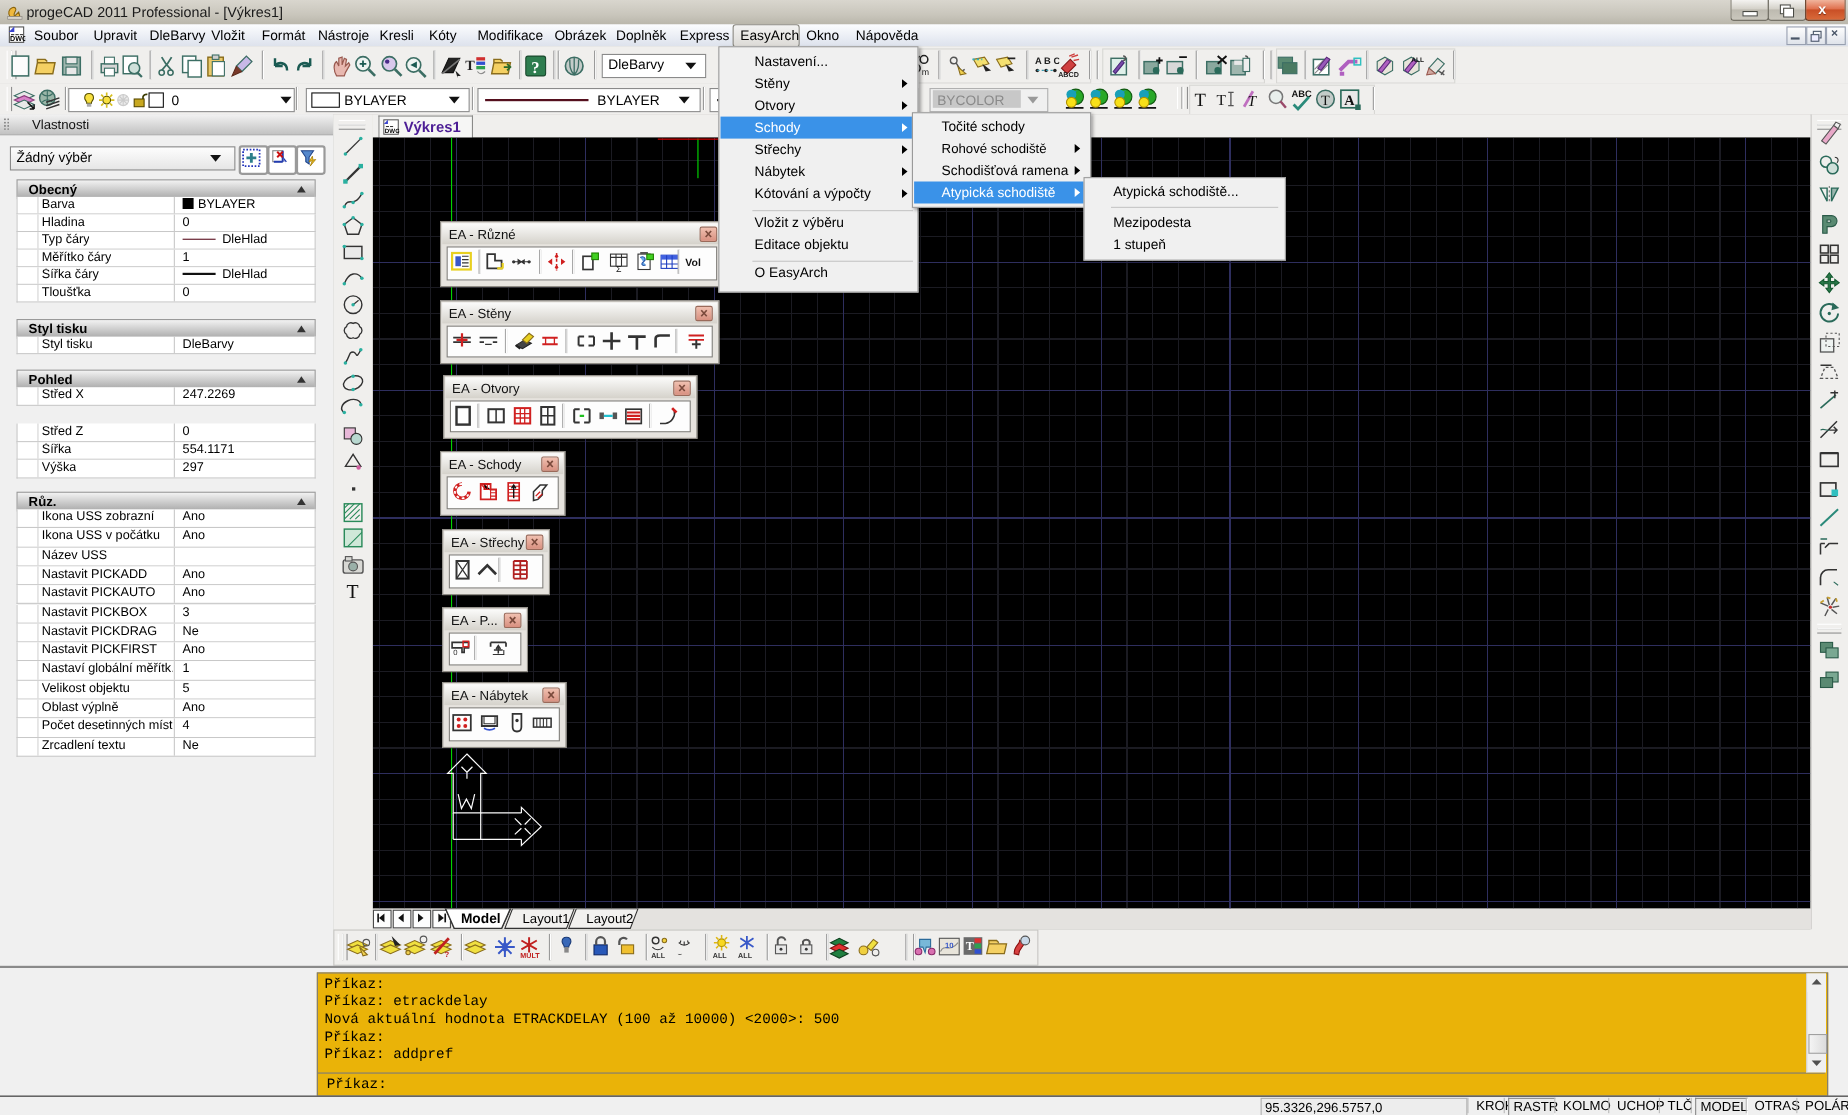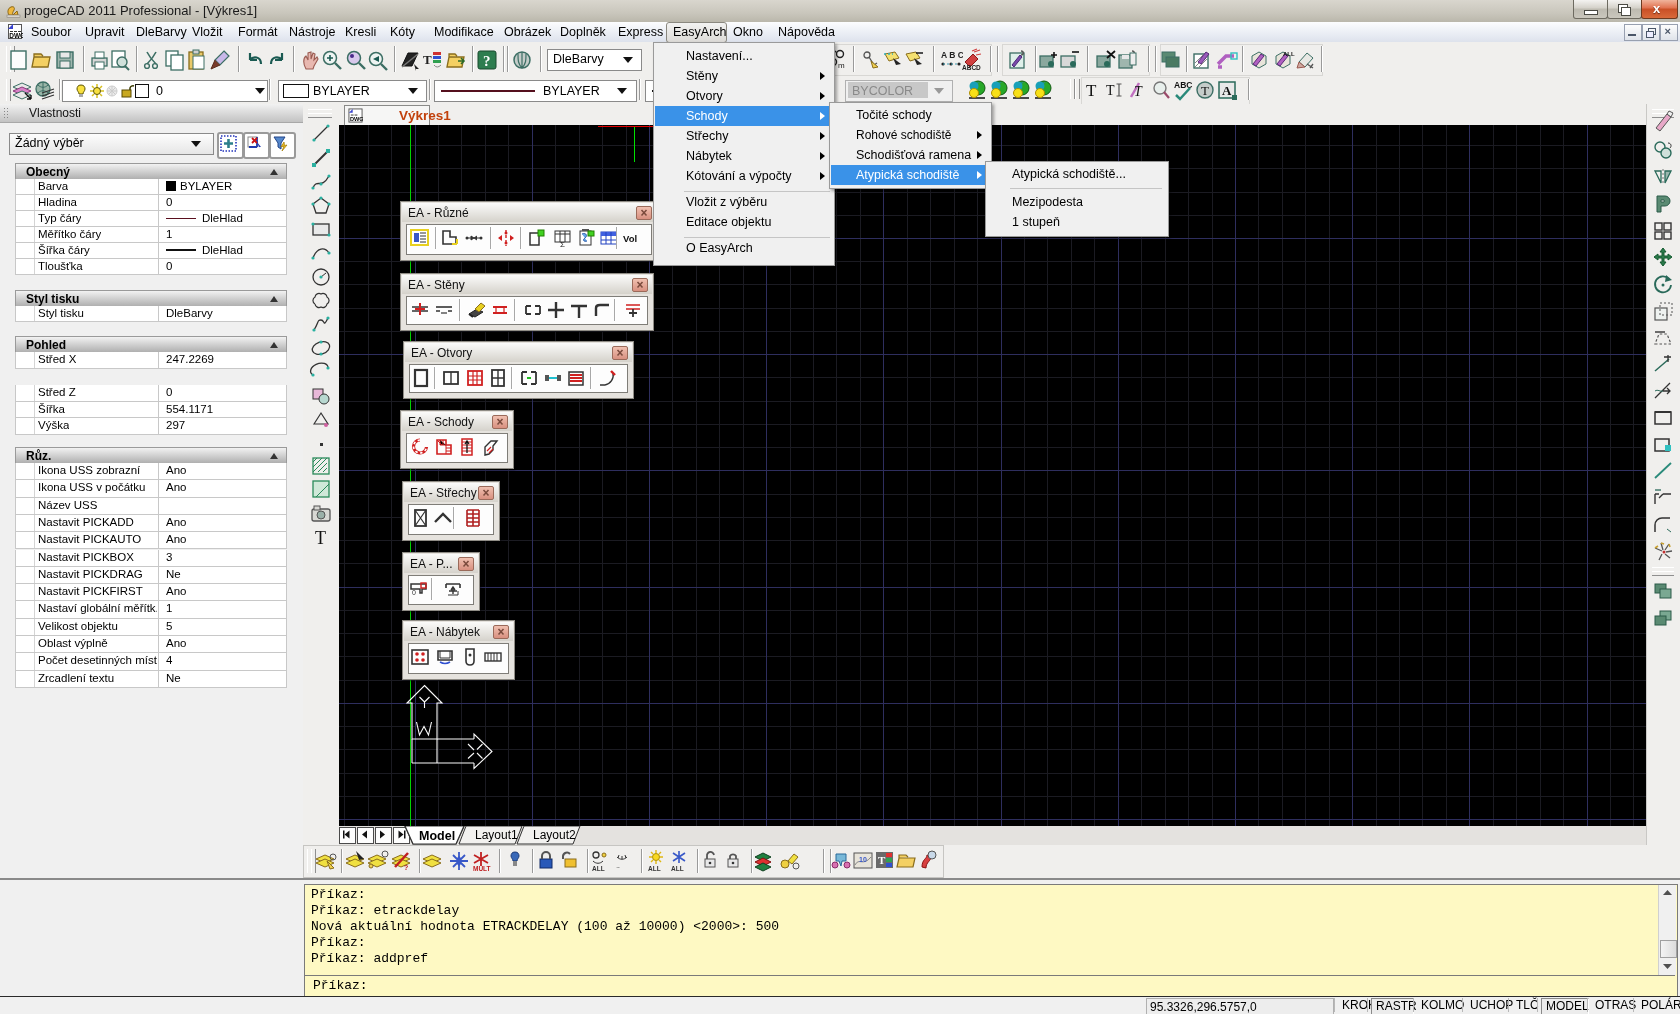--- a/index.html
+++ b/index.html
@@ -849,21 +849,21 @@
 
 <div class="abs" id="tabbar" style="left:339px;top:104px;width:1307px;height:21px;background:#f0efed;border-bottom:1px solid #9a9996;">
   <div class="abs" style="left:5px;top:1px;width:84px;height:20px;background:#f6f6f5;border:1px solid #8a8a88;border-bottom:none;">
     <svg class="abs" style="left:3px;top:2px" width="15" height="15" viewBox="0 0 16 16">
         <rect x="1" y="1" width="14" height="14" fill="#fff" stroke="#555"></rect>
         <path d="M1 5 L5 1 L5 5 Z" fill="#3a44d0"></path>
         <rect x="3" y="7" width="3" height="1" fill="#333"></rect>
         <rect x="7" y="7" width="3" height="1" fill="#333"></rect>
         <text x="2" y="13.5" font-size="6" font-weight="bold" fill="#000" font-family="Liberation Sans">DWG</text>
       </svg>
-    <div class="abs" style="left:22px;top:2px;font-size:13.5px;font-weight:bold;color:#c2410c;margin-left:32px;">Výkres1</div>
+    <div class="abs" style="left:22px;top:2px;font-size:13.5px;font-weight:bold;color:#4c1d95;">Výkres1</div>
   </div>
 </div>
 
 <div class="abs" id="canvas" style="left:339px;top:125px;width:1307px;height:701px;background:#000;overflow:hidden;">
   <svg class="abs" style="left:0;top:0" width="1307" height="701" viewBox="0 0 1307 701" shape-rendering="crispEdges">
 <path d="M5.7 0 V701 M29.1 0 V701 M52.6 0 V701 M76.0 0 V701 M99.5 0 V701 M122.9 0 V701 M146.3 0 V701 M169.8 0 V701 M193.2 0 V701 M216.7 0 V701 M240.1 0 V701 M263.5 0 V701 M287.0 0 V701 M310.4 0 V701 M333.9 0 V701 M357.3 0 V701 M380.7 0 V701 M404.2 0 V701 M427.6 0 V701 M451.1 0 V701 M474.5 0 V701 M497.9 0 V701 M521.4 0 V701 M544.8 0 V701 M568.3 0 V701 M591.7 0 V701 M615.1 0 V701 M638.6 0 V701 M662.0 0 V701 M685.5 0 V701 M708.9 0 V701 M732.3 0 V701 M755.8 0 V701 M779.2 0 V701 M802.7 0 V701 M826.1 0 V701 M849.5 0 V701 M873.0 0 V701 M896.4 0 V701 M919.9 0 V701 M943.3 0 V701 M966.7 0 V701 M990.2 0 V701 M1013.6 0 V701 M1037.1 0 V701 M1060.5 0 V701 M1083.9 0 V701 M1107.4 0 V701 M1130.8 0 V701 M1154.3 0 V701 M1177.7 0 V701 M1201.1 0 V701 M1224.6 0 V701 M1248.0 0 V701 M1271.5 0 V701 M1294.9 0 V701 M0 20.5 H1307 M0 43.7 H1307 M0 67.0 H1307 M0 90.2 H1307 M0 113.5 H1307 M0 136.7 H1307 M0 159.9 H1307 M0 183.2 H1307 M0 206.4 H1307 M0 229.7 H1307 M0 252.9 H1307 M0 276.1 H1307 M0 299.4 H1307 M0 322.6 H1307 M0 345.9 H1307 M0 369.1 H1307 M0 392.3 H1307 M0 415.6 H1307 M0 438.8 H1307 M0 462.1 H1307 M0 485.3 H1307 M0 508.5 H1307 M0 531.8 H1307 M0 555.0 H1307 M0 578.3 H1307 M0 601.5 H1307 M0 624.7 H1307 M0 648.0 H1307 M0 671.2 H1307 M0 694.5 H1307" stroke="#1b1b22" stroke-width="1"></path>
 <path d="M76.0 0 V701 M193.2 0 V701 M310.4 0 V701 M427.6 0 V701 M544.8 0 V701 M662.0 0 V701 M779.2 0 V701 M896.4 0 V701 M1013.6 0 V701 M1130.8 0 V701 M1248.0 0 V701 M0 113.5 H1307 M0 229.7 H1307 M0 345.9 H1307 M0 462.1 H1307 M0 578.3 H1307 M0 694.5 H1307" stroke="#2e2e5e" stroke-width="1"></path>
 </svg>
 
   <div class="abs" style="left:71px;top:0;width:1px;height:701px;background:#00d400;"></div>
@@ -1544,21 +1544,21 @@
       <div class="abs" style="left:614px;top:4px;width:24px;height:24px;">
         <svg width="24" height="24" viewBox="0 0 24 24">
           <path d="M5 18 C5 10 10 10 10 6 L14 8 C14 12 9 13 9 19 Z" fill="#d84040" stroke="#8a1010"></path>
           <circle cx="15" cy="6" r="4" fill="#c8d8e8" stroke="#555"></circle>
         </svg>
       </div>
     </div>
 </div>
 
 <div class="abs" id="cmdwin" style="left:0;top:878px;width:1680px;height:118px;background:#f0f0f0;border-top:2px solid #8a8a8a;">
-  <div class="abs" style="left:304px;top:4px;width:1372px;height:111px;border:1px solid #7a7a7a;background:#fef9c3;">
+  <div class="abs" style="left:288px;top:4px;width:1372px;height:111px;border:1px solid #7a7a7a;background:#eab308;">
     <div class="abs" style="left:6px;top:2px;width:1346px;height:84px;font-family:'Liberation Mono',monospace;font-size:13px;line-height:16px;color:#000;white-space:pre;">Příkaz:
 Příkaz: etrackdelay
 Nová aktuální hodnota ETRACKDELAY (100 až 10000) &lt;2000&gt;: 500
 Příkaz:
 Příkaz: addpref</div>
     <div class="abs" style="left:0px;top:90px;width:1370px;height:1px;background:#7a7a7a;"></div>
     <div class="abs" style="left:8px;top:93px;font-family:'Liberation Mono',monospace;font-size:13px;color:#000;">Příkaz:</div>
 
     <div class="abs" style="left:1353px;top:0px;width:17px;height:90px;background:#f0f0f0;border-left:1px solid #d0d0d0;">
       <div class="abs" style="left:0;top:0;width:17px;height:17px;background:#f0f0f0;">

